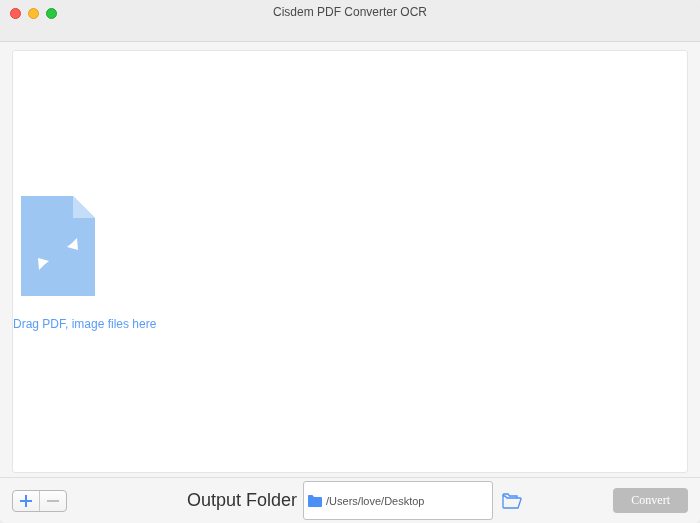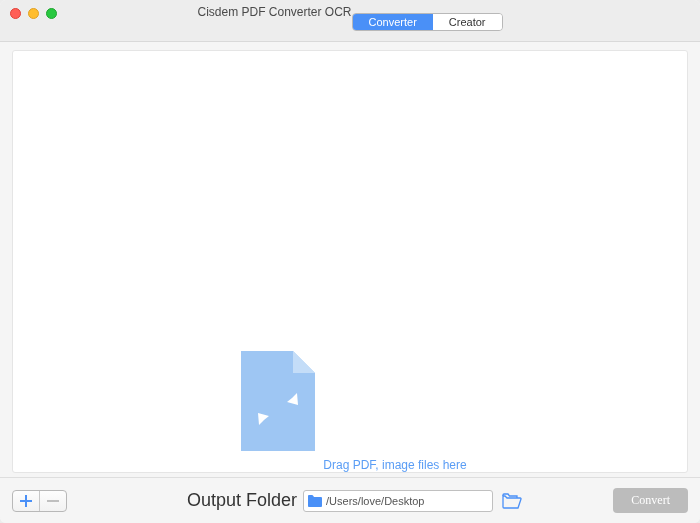--- a/index.html
+++ b/index.html
@@ -77,22 +77,22 @@
     .seg-btn:not(.active) {
       color: #333;
     }
     .main {
       flex: 1;
       margin: 8px 12px 4px 12px;
       background: #ffffff;
       border: 1px solid #e5e5e5;
       border-radius: 3px;
       display: flex;
-      flex-direction: row;
-      align-items: flex-end;
+      flex-direction: column;
+      align-items: flex-start;
       justify-content: center;
     }
     .drop-icon {
       width: 90px;
       height: 110px;
       margin-bottom: 15px;
     }
     .drop-text {
       font-size: 12px;
       color: #5a9df5;
@@ -129,21 +129,21 @@
       font-size: 18px;
       color: #333;
       margin-right: 6px;
     }
     .out-field {
       display: flex;
       align-items: center;
       background: #fff;
       border: 1px solid #c0c0c0;
       border-radius: 3px;
-      height: 22px;
+      height: 39px;
       width: 190px;
       padding: 0 4px;
       gap: 4px;
     }
     .folder-mini {
       width: 14px;
       height: 12px;
     }
     .out-path {
       font-size: 11px;
@@ -178,24 +178,20 @@
 
 <div class="window">
 
   <div class="titlebar">
     <div class="traffic-lights">
       <div class="tl tl-close"></div>
       <div class="tl tl-min"></div>
       <div class="tl tl-max"></div>
     </div>
     <div class="app-title">Cisdem PDF Converter OCR</div>
-    <div class="segmented">
-      <button class="seg-btn active">Converter</button>
-      <button class="seg-btn">Creator</button>
-    </div>
   </div>
 
   <div class="main">
     <svg class="drop-icon" viewBox="0 0 90 110">
       <path d="M 8 4 L 60 4 L 82 26 L 82 104 L 8 104 Z" fill="#9ec6f3"></path>
       <path d="M 60 4 L 60 26 L 82 26 Z" fill="#c4ddf8"></path>
       <g transform="translate(45,62)">
         <path d="M -18 0 A 18 18 0 0 1 14 -11 L 9 -7 L 20 -4 L 19 -16 L 14 -11 A 18 18 0 0 0 -18 0 Z" fill="#ffffff"></path>
         <path d="M 18 0 A 18 18 0 0 1 -14 11 L -9 7 L -20 4 L -19 16 L -14 11 A 18 18 0 0 0 18 0 Z" fill="#ffffff"></path>
       </g>

